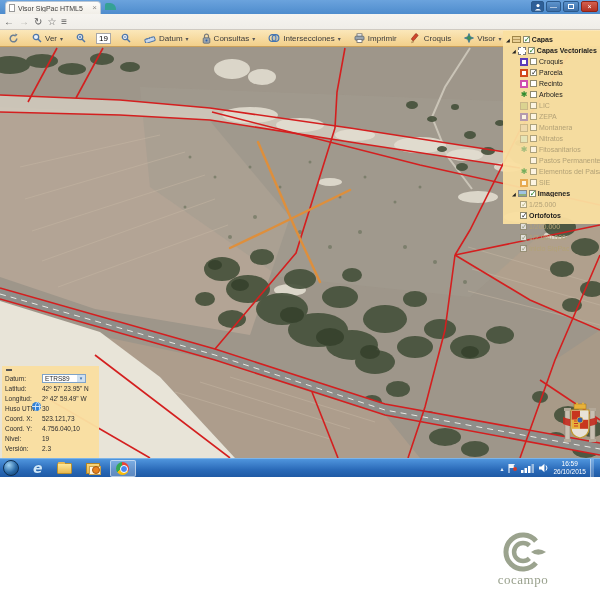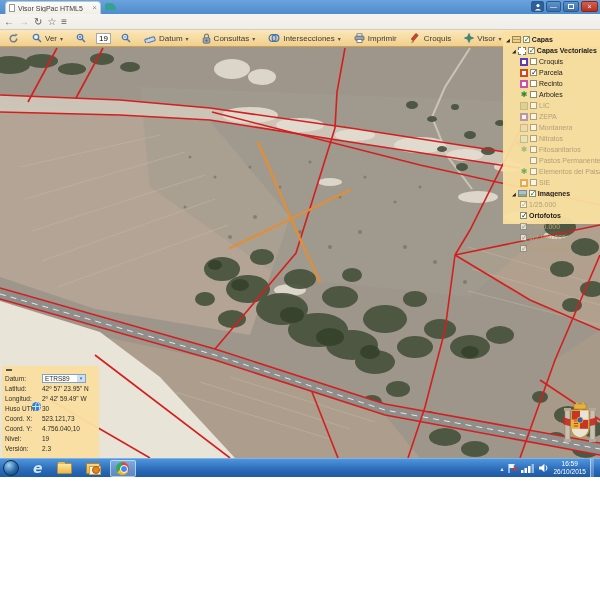--- a/index.html
+++ b/index.html
@@ -582,14 +582,24 @@
         <path d="M39,3.5 q2,2.5 0,5" stroke="#fff" stroke-width="1" fill="none"></path>
       </svg>
       <div id="clock">
         <div>16:59</div>
         <div>26/10/2015</div>
       </div>
       <div id="show-desktop"></div>
     </div>
   </div>
 
+  <div id="bottom-area">
+    <div id="cocampo-logo">
+      <svg width="60" height="48" viewBox="0 0 60 48">
+        <path d="M43,13.1 A 17 17 0 1 0 43,34.9" stroke="#9ba38e" stroke-width="5" fill="none"></path>
+        <path d="M36.4,17.6 A 9 9 0 1 0 36.4,30.4" stroke="#9ba38e" stroke-width="4.5" fill="none"></path>
+        <path d="M38,24 Q45,18.5 53,24 Q45,29.5 38,24 Z" fill="#9ba38e"></path>
+      </svg>
+    </div>
+    <div id="cocampo-text">cocampo</div>
+  </div>
 
 </div>
 
 </body></html>

